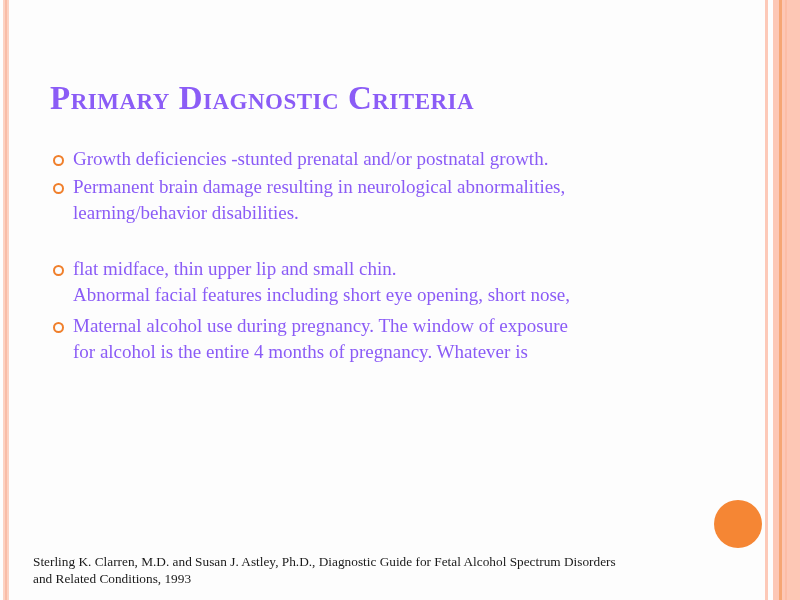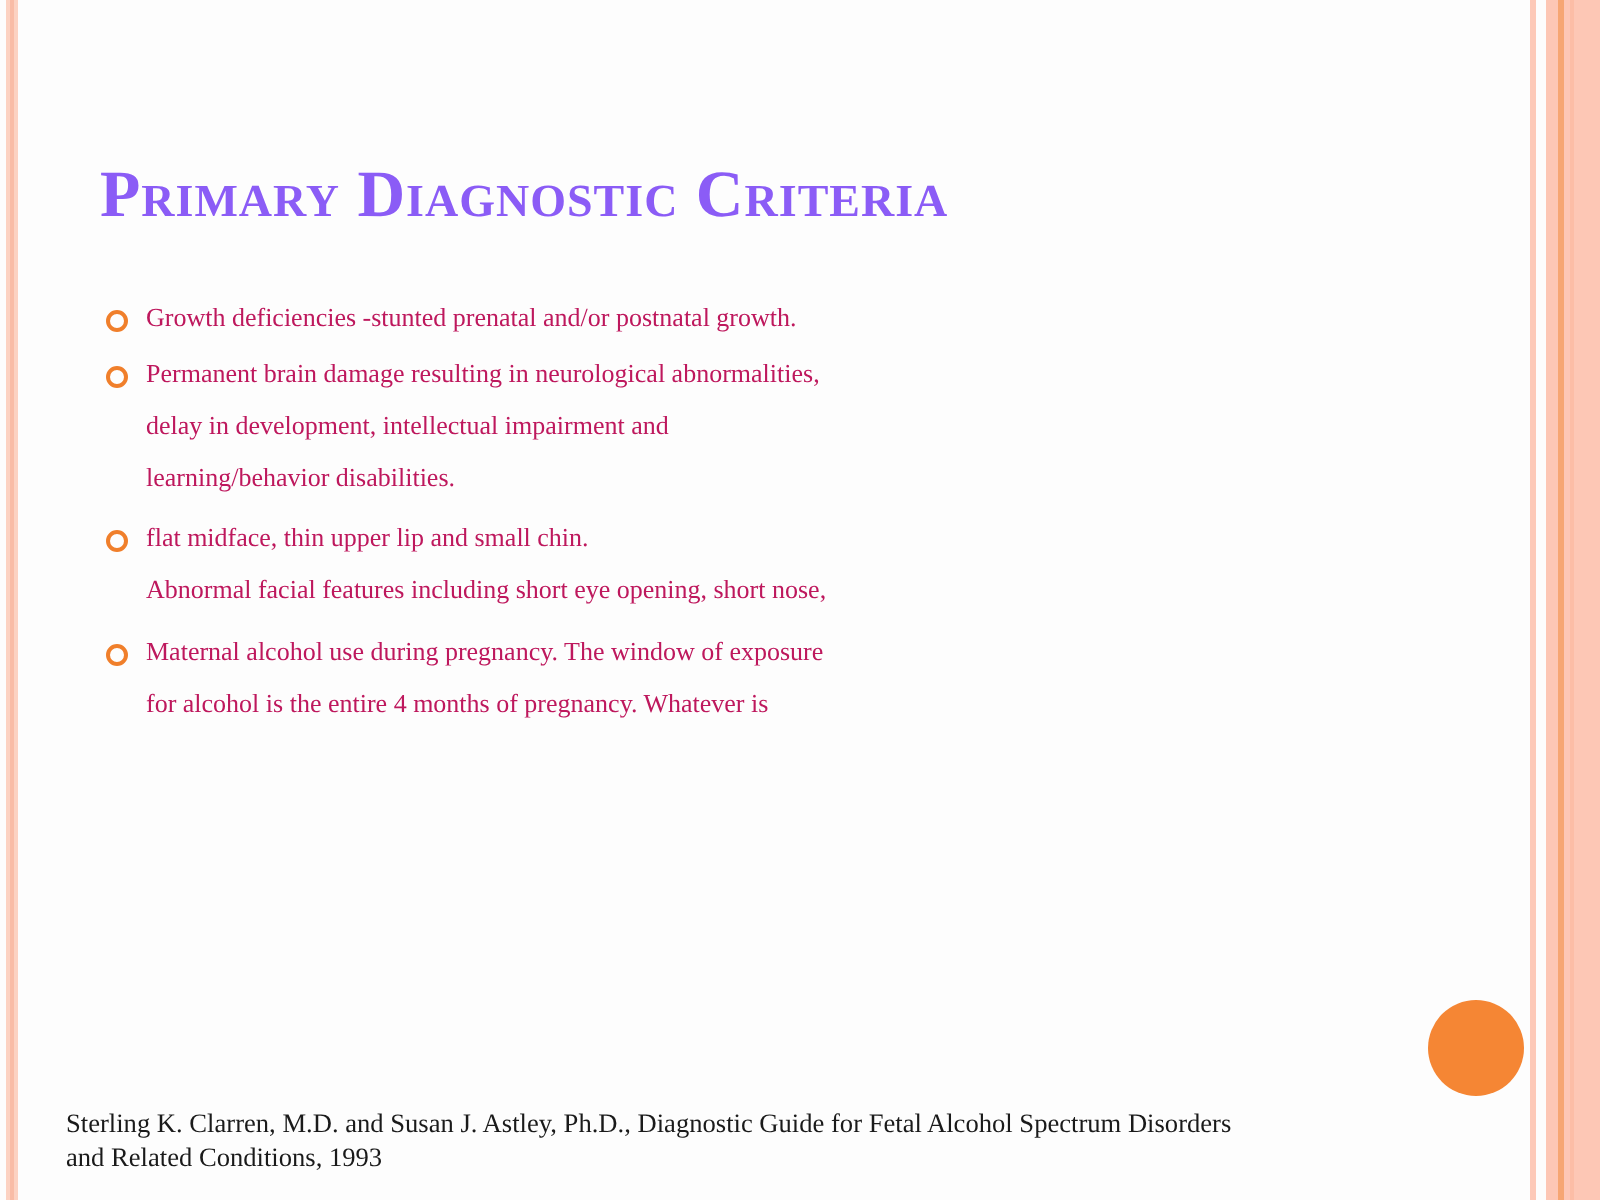--- a/index.html
+++ b/index.html
@@ -14,21 +14,21 @@
   .rs1 { left:765px; width:3px; background:#fdc9b8; }
   .rs2 { left:773px; width:27px; background:#fdc7b5; }
   .rs3 { left:779px; width:3px; background:#f6a673; }
   .rs4 { left:785px; width:2px; background:#fcbda6; }
   .circle { position:absolute; left:714px; top:500px; width:48px; height:48px; border-radius:50%; }
 
   .title { position:absolute; left:50px; top:80px; font-family:"Liberation Serif", "DejaVu Serif", serif;
            font-size:33px; font-variant:small-caps; font-weight:bold; letter-spacing:0.5px; white-space:nowrap; }
   .bullets { position:absolute; left:0; top:0; }
   .bullet-item { position:absolute; left:73px; width:640px; font-family:"Liberation Serif", "DejaVu Serif", serif;
-                 font-size:13px; line-height:26px; color:#be185d; }
+                 font-size:19px; line-height:26px; color:#8b5cf6; }
   .bullet-item .line { display:block; white-space:nowrap; }
   .bullet-marker { position:absolute; left:-20px; top:9px; width:7px; height:7px; border-radius:50%;
                    border:2px solid #f07f2b; box-sizing:content-box; }
   .footnote { position:absolute; left:33px; top:553px; font-family:"Liberation Serif", "DejaVu Serif", serif;
               font-size:13.3px; line-height:17px; color:#1a1a1a; }
   .footnote .line { display:block; white-space:nowrap; }
 </style>
 </head>
 <body>
 
@@ -44,21 +44,20 @@
   <div class="title" id="title" style="color: #8b5cf6;">Primary Diagnostic Criteria</div>
 
   <div class="bullets">
     <div class="bullet-item" style="top:146px;">
       <span class="bullet-marker" style="border-color: rgb(240, 127, 43);"></span>
       <span class="line">Growth deficiencies -stunted prenatal and/or postnatal growth.</span>
     </div>
     <div class="bullet-item" style="top:174px;">
       <span class="bullet-marker" style="border-color: rgb(240, 127, 43);"></span>
       <span class="line">Permanent brain damage resulting in neurological abnormalities,</span>
-      <span class="line">delay in development, intellectual impairment and</span>
       <span class="line">learning/behavior disabilities.</span>
     </div>
     <div class="bullet-item" style="top:256px;">
       <span class="bullet-marker" style="border-color: rgb(240, 127, 43);"></span>
       <span class="line">flat midface, thin upper lip and small chin.</span>
       <span class="line">Abnormal facial features including short eye opening, short nose,</span>
     </div>
     <div class="bullet-item" style="top:313px;">
       <span class="bullet-marker" style="border-color: rgb(240, 127, 43);"></span>
       <span class="line">Maternal alcohol use during pregnancy. The window of exposure</span>

